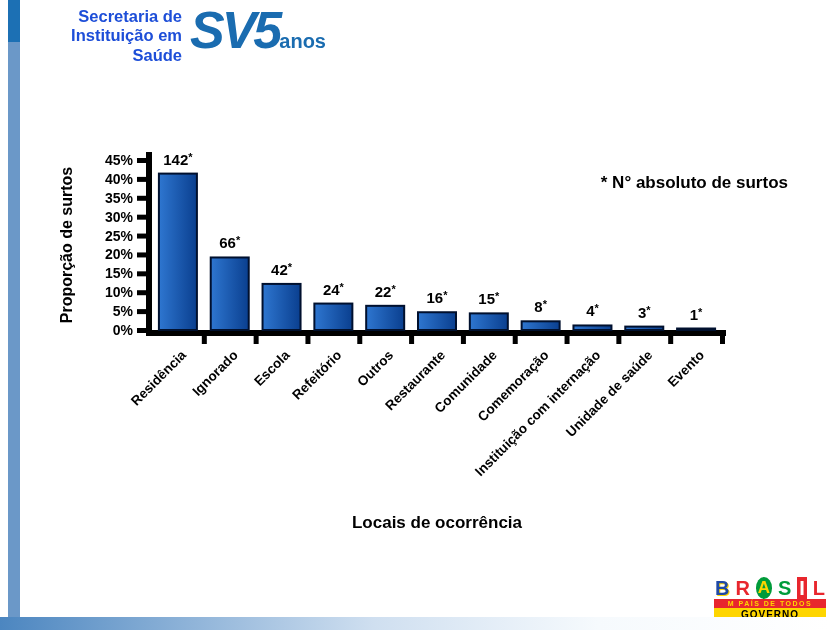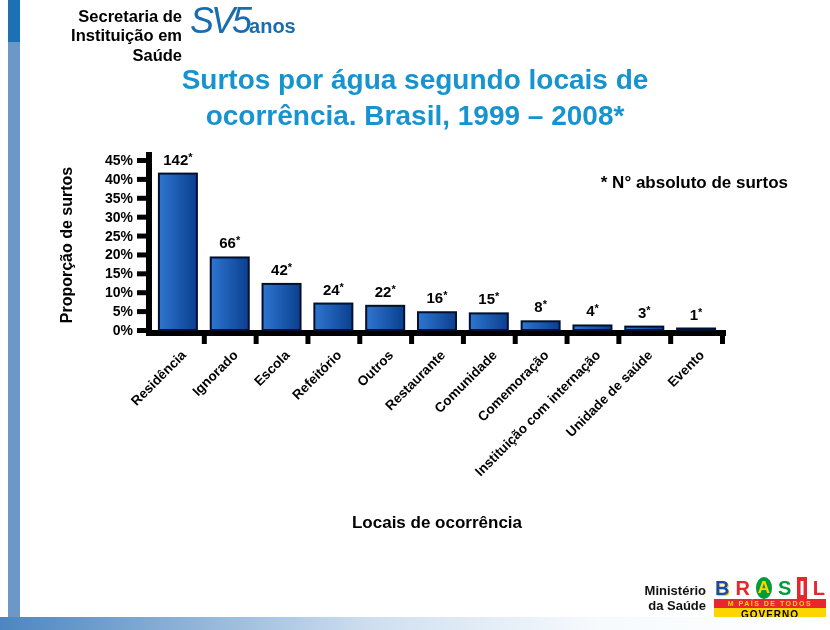--- a/index.html
+++ b/index.html
@@ -3,23 +3,23 @@
 <meta charset="utf-8">
 <style>
   html,body{margin:0;padding:0;background:#fff;}
   .slide{position:relative;width:830px;height:630px;background:#fff;overflow:hidden;
          font-family:"Liberation Sans",sans-serif;}
   
   .stripe{position:absolute;left:8px;top:0;width:12px;height:100%;background:#6b98c8;}
   .stripe-top{position:absolute;left:8px;top:0;width:12px;height:42px;background:#1c70b4;}
   
   .org{position:absolute;left:26px;top:7px;width:156px;text-align:right;
-       color:#000000;font-weight:bold;font-size:16.5px;line-height:1.18;}
+       color:#1d4ed8;font-weight:bold;font-size:16.5px;line-height:1.18;}
   .svslogo{position:absolute;left:190px;top:0px;color:#1a6cb0;white-space:nowrap;}
-  .svslogo .sv{font-size:36px;font-weight:400;font-style:italic;letter-spacing:-3px;}
+  .svslogo .sv{font-size:52px;font-weight:700;font-style:italic;letter-spacing:-3px;}
   .svslogo .anos{font-size:20px;font-weight:bold;}
   
   .title{position:absolute;left:0;top:62px;width:100%;text-align:center;
          color:#1794cf;font-weight:bold;font-size:28px;line-height:1.3;}
   
   .chart{position:absolute;left:0;top:140px;}
   text{fill:#000;}
   .ytick{font:bold 14px "Liberation Sans",sans-serif;}
   .vlabel{font:bold 15px "Liberation Sans",sans-serif;}
   .star{font-size:11px;}
@@ -60,24 +60,20 @@
 
   <div class="org">
     <div>Secretaria de</div>
     <div>Instituição em Saúde</div>
   </div>
 
   <div class="svslogo">
     <span class="sv">SV5</span><span class="anos">anos</span>
   </div>
 
-  <div class="title">
-    <div>Surtos por água segundo locais de</div>
-    <div>ocorrência. Brasil, 1999 – 2008*</div>
-  </div>
 
   <svg class="chart" width="830" height="412" viewBox="0 0 830 412">
       <defs>
         <linearGradient id="barGrad" x1="0" y1="0" x2="1" y2="0">
           <stop offset="0%" stop-color="#2e76d0"></stop>
           <stop offset="100%" stop-color="#0a3f8f"></stop>
         </linearGradient>
       </defs>
       <rect x="146" y="12" width="6" height="184" fill="#000"></rect>
       <rect x="146" y="190" width="580" height="6" fill="#000"></rect>
@@ -146,24 +142,20 @@
       <text x="696.0909090909091" y="179.5" text-anchor="middle" class="vlabel">1<tspan dy="-4" class="star">*</tspan></text>
       <text x="705.0909090909091" y="216" text-anchor="end" class="cat" transform="rotate(-45 705.0909090909091 216)">Evento</text>
       <text x="72" y="105" text-anchor="middle" class="ylab" transform="rotate(-90 72 105)">Proporção de surtos</text>
       <text x="788" y="48" text-anchor="end" class="annot">* N° absoluto de surtos</text>
       <text x="437" y="388" text-anchor="middle" class="xlab">Locais de ocorrência</text>
     </svg>
 
   <div class="source">
   </div>
 
-  <div class="ministry">
-    <div>Ministério</div>
-    <div>da Saúde</div>
-  </div>
 
   <div class="govlogo">
     <div class="letters">
       <span class="l-b">B</span>
       <span class="l-r">R</span>
       <span class="l-a">A</span>
       <span class="l-s">S</span>
       <span class="l-i">I</span>
       <span class="l-l">L</span>
     </div>

